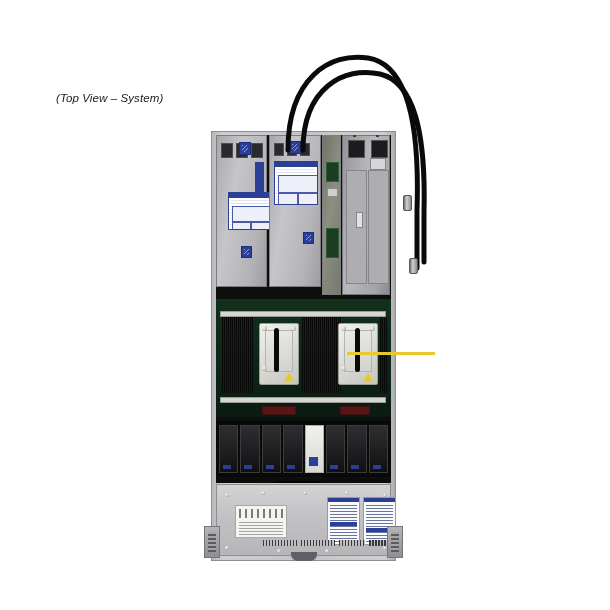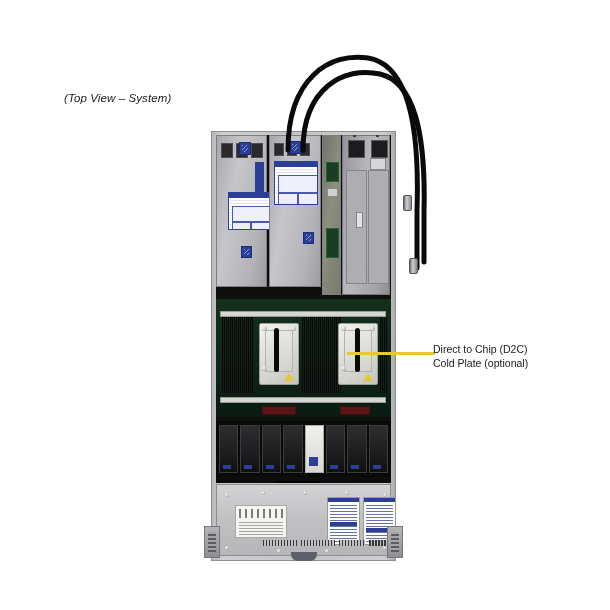--- a/index.html
+++ b/index.html
@@ -5,21 +5,21 @@
   html,body{margin:0;padding:0;}
   body{
     width:610px;height:610px;position:relative;overflow:hidden;
     background:#ffffff;
     font-family:"Liberation Sans",sans-serif;
   }
   .stage{position:absolute;inset:0;}
 
   
   .view-label{
-    position:absolute;left:64px;top:92px;
+    position:absolute;left:56px;top:92px;
     font-style:italic;font-size:11.5px;color:#1a1a1a;
     letter-spacing:.1px;white-space:nowrap;
   }
 
   
   .callout-line{
     position:absolute;left:347px;top:352px;width:88px;height:3px;
     background:#e8c832;
   }
   .callout-text{
@@ -344,18 +344,14 @@
   </div>
 
   <svg class="hose-svg" viewBox="0 0 610 610">
     <path d="M288,150 C288,78 330,52 368,58 C406,64 420,120 417,210 L417,268" fill="none" stroke="#0a0a0a" stroke-width="5" stroke-linecap="round"></path>
     <path d="M303,150 C303,88 344,66 380,74 C414,82 426,132 424,212 L424,262" fill="none" stroke="#0a0a0a" stroke-width="5" stroke-linecap="round"></path>
   </svg>
   <div class="fitting" style="left:403px;top:195px;"></div>
   <div class="fitting" style="left:409px;top:258px;"></div>
 
   <div class="callout-line"></div>
-  <div class="callout-text">
-    <div>Direct to Chip (D2C)</div>
-    <div>Cold Plate (optional)</div>
-  </div>
 
 </div>
 
 </body></html>

